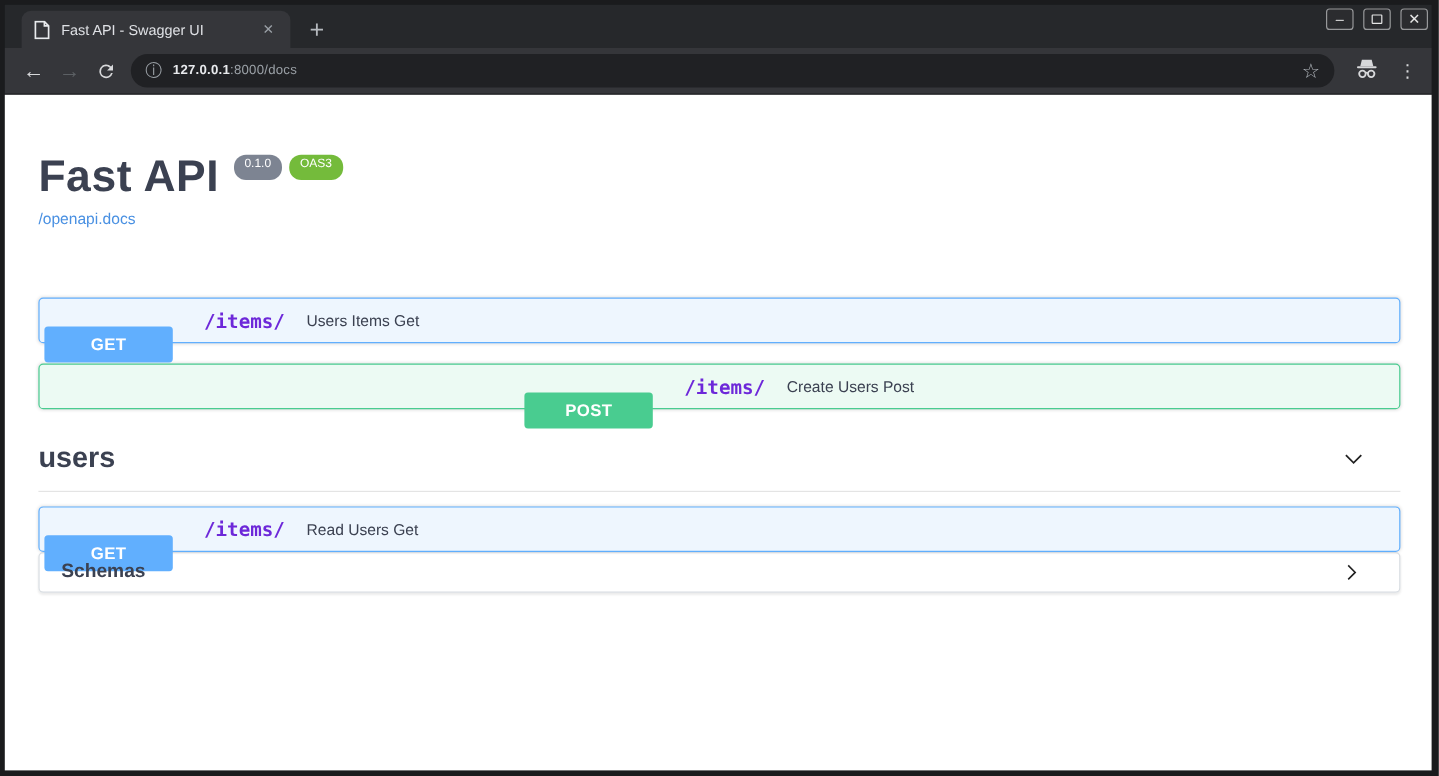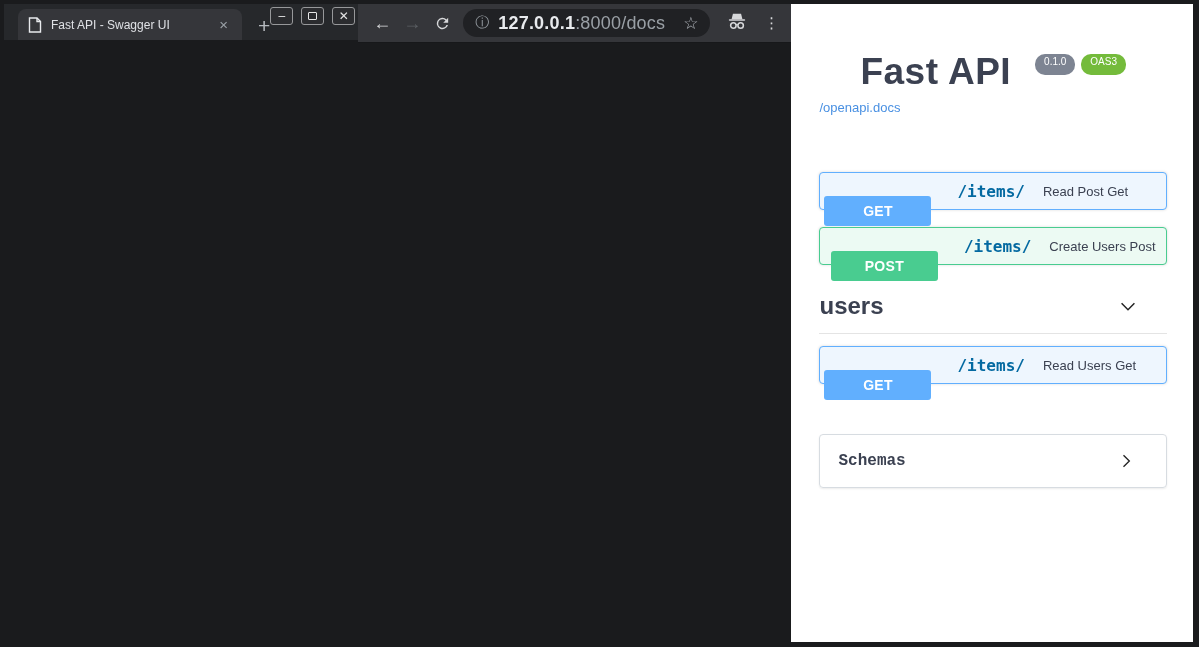--- a/index.html
+++ b/index.html
@@ -3,21 +3,21 @@
 <meta charset="utf-8">
 <style>
   * { box-sizing: border-box; }
   html,body { margin:0; padding:0; }
   body {
     width:1199px; height:647px;
     background:#1a1b1d;
     font-family:"Liberation Sans", sans-serif;
     overflow:hidden;
   }
-  .frame { width:100%; height:100%; padding:4px 6px 5px 4px; display:flex; flex-direction:row; }
+  .frame { width:100%; height:100%; padding:4px 6px 5px 4px; display:flex; flex-direction:column; }
 
   
   .titlebar { height:36px; background:#26282b; display:flex; align-items:stretch; position:relative; }
   .tab {
     margin-left:14px; margin-top:5px; width:224px;
     background:#35363a; border-radius:8px 8px 0 0;
     display:flex; align-items:center; padding:0 10px; gap:9px; cursor:default;
   }
   .favicon svg { display:block; }
   .tab-title { color:#dfe1e5; font-size:12px; flex:1; white-space:nowrap; overflow:hidden; }
@@ -34,32 +34,32 @@
   
   .toolbar { height:39px; background:#35363a; display:flex; align-items:center; padding:0 9px; border-bottom:1px solid #17181a; }
   .nav-icon { width:30px; text-align:center; font-size:18px; color:#d7d8da; line-height:1; }
   .nav-icon.disabled { color:#5c6064; }
   .reload svg { display:block; margin:0 auto; }
   .omnibox {
     flex:1; height:28px; background:#202124; border-radius:14px;
     display:flex; align-items:center; padding:0 12px; margin:0 6px; gap:9px;
   }
   .info-icon { color:#9aa0a6; font-size:14px; }
-  .url { font-size:18px; letter-spacing:.2px;text-align:right; }
+  .url { font-size:11px; letter-spacing:.2px;text-align:right; }
   .url .host { color:#e8eaed; font-weight:700; }
   .url .rest { color:#9aa0a6; }
   .ospacer { flex:1; }
   .star-icon { color:#b2b7bd; font-size:17px; }
   .incognito { margin:0 12px 0 10px; }
   .menu-icon { color:#d7d8da; font-size:15px; width:22px; text-align:center; letter-spacing:0; }
 
   
   .content { flex:1; background:#ffffff; overflow:hidden; }
   .swagger { padding:49px 26px 0 28px; }
-  .title-row { display:flex; align-items:flex-start; gap:24px;justify-content:center; }
+  .title-row { display:flex; align-items:flex-start; gap:12px; }
   .api-title { margin:0; font-size:37px; line-height:1; font-weight:700; color:var(--heading,#3b4151); letter-spacing:.5px; }
   .badges { display:flex; gap:6px; margin-top:1px; }
   .badge { font-size:10px; font-weight:400; color:#fff; padding:3px 9px 8px; border-radius:10px; line-height:1; }
   .badge.version { background:var(--version-badge-bg,#7d8492); }
   .badge.oas { background:var(--oas-badge-bg,#74bb3b); }
   .spec-link { display:inline-block; margin-top:10px; font-size:13px; color:var(--link,#4990e2); text-decoration:none; }
 
   .section { margin-top:56px; }
   .section + .section { margin-top:27px; }
   .section-header {
@@ -76,27 +76,27 @@
   }
   .opblock + .opblock { margin-top:17px;justify-content:center; }
   .opblock.get  { border-color:var(--get,#61affe);  background:var(--get-bg,#eef6fe); }
   .opblock.post { border-color:var(--post,#49cc90); background:var(--post-bg,#ecfaf3); }
   .method {
     min-width:107px; text-align:center; padding:7px 0; border-radius:3px;
     color:#fff; font-weight:700; font-size:14px; letter-spacing:.3px;margin-top:39px;
   }
   .opblock.get  .method { background:var(--get,#61affe); }
   .opblock.post .method { background:var(--post,#49cc90); }
-  .path { margin-left:26px; font-family:"DejaVu Sans Mono", monospace; font-weight:700; font-size:16px; color:#0369a1; }
+  .path { margin-left:26px; font-family:"DejaVu Sans Mono", monospace; font-weight:700; font-size:16px; color:#6d28d9; }
   .summary { margin-left:18px; font-size:13px; color:#3b4151; }
 
   .schemas {
-    margin-top:50px; height:54px; border:1px solid #d7dce1; border-radius:4px;
+    height:34px; border:1px solid #d7dce1; border-radius:4px;
     display:flex; align-items:center; justify-content:space-between;
-    padding:0 20px 0 18px; box-shadow:0 1px 2px rgba(0,0,0,.08); cursor:pointer;font-family:Liberation Mono, monospace;
+    padding:0 20px 0 18px; box-shadow:0 1px 2px rgba(0,0,0,.08); cursor:pointer;
   }
   .schemas-title { font-size:16px; font-weight:700; color:#3b4151; }
 </style>
 </head>
 <body>
 
 <div class="frame">
 
   <div class="titlebar">
     <div class="tab">
@@ -157,21 +157,21 @@
           <span class="badge oas">OAS3</span>
         </span>
       </div>
       <a class="spec-link" href="#">/openapi.docs</a>
 
       
       <div class="section">
         <div class="opblock get">
           <span class="method">GET</span>
           <span class="path">/items/</span>
-          <span class="summary">Read Post Get</span>
+          <span class="summary">Users Items Get</span>
         </div>
         <div class="opblock post">
           <span class="method">POST</span>
           <span class="path">/items/</span>
           <span class="summary">Create Users Post</span>
         </div>
       </div>
 
       
       <div class="section">

